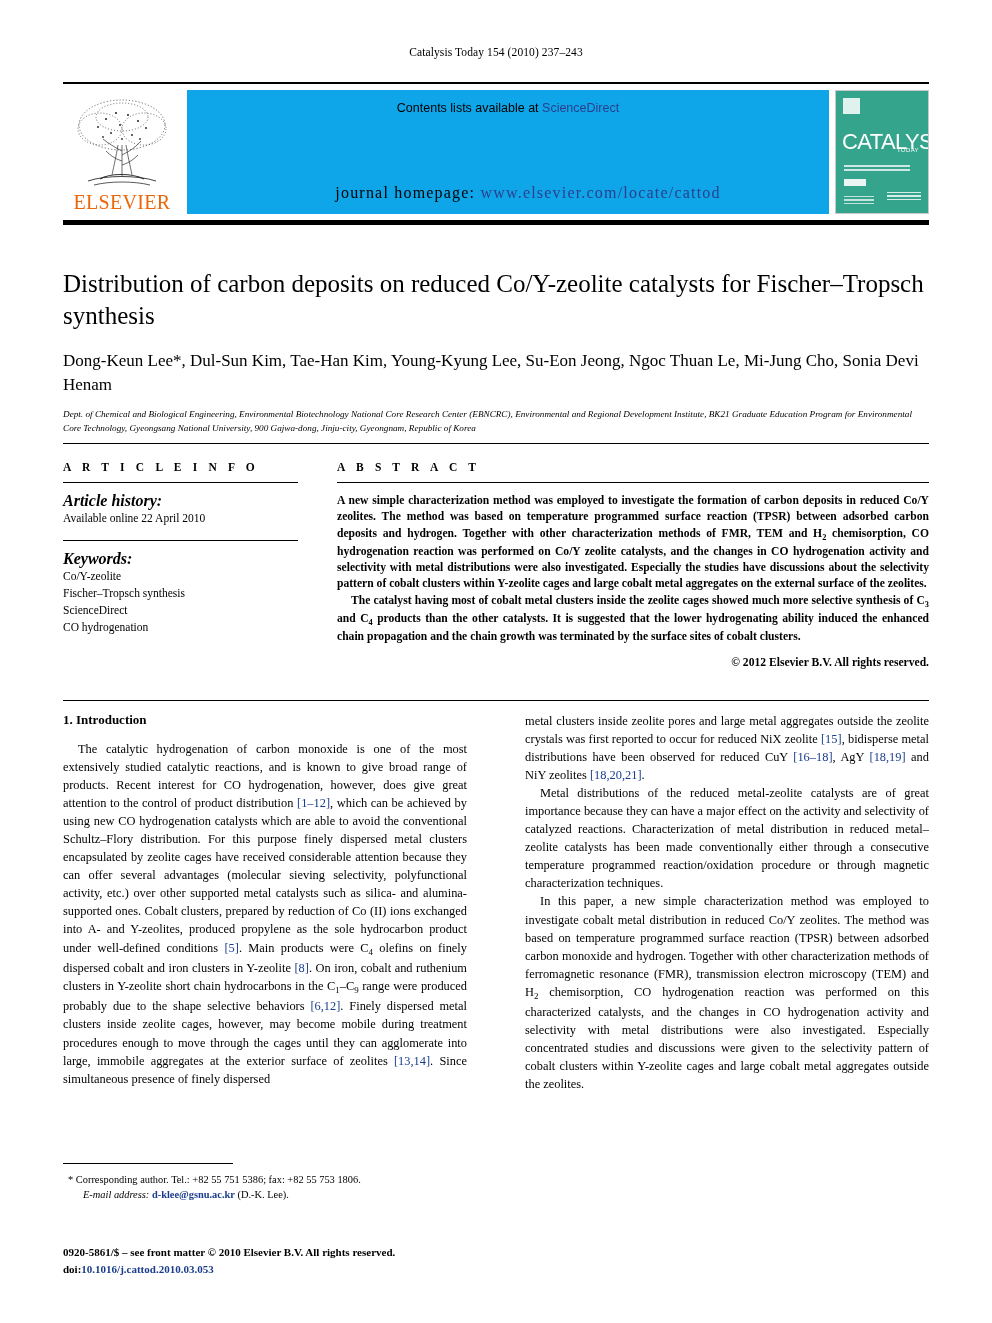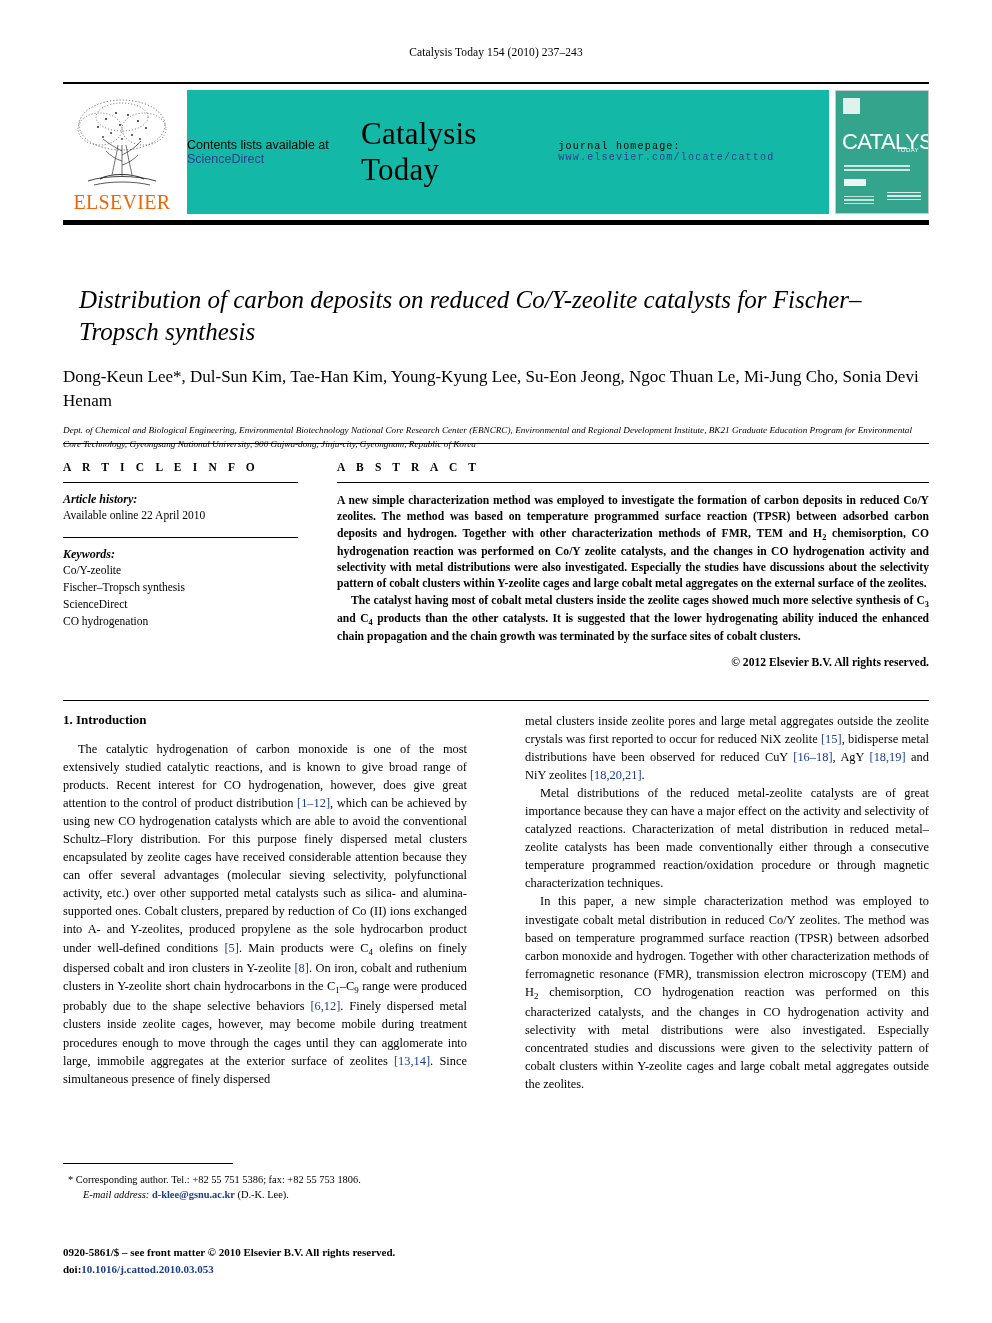--- a/index.html
+++ b/index.html
@@ -65,43 +65,43 @@
   .elsevier-word {
     font-family: Liberation Serif, serif;
     font-size: 20px;
     letter-spacing: 0.3px;
     color: #ec6608;
     line-height: 1;
     margin-top: 1px;
   }
   .masthead-center {
     flex: 1 1 auto;
-    background: #14b8a6;
+    background: #0ea5e9;
     margin-left: 6px;
     margin-right: 6px;
     display: flex;
-    flex-direction: row;
+    flex-direction: column;
     justify-content: space-between;
     align-items: center;
     padding: 11px 0 12px 0;
     box-sizing: border-box;
   }
   .contents-line {
     font-size: 12.5px;
     font-family: "Liberation Sans", sans-serif;
   }
   .sciencedirect-link { color: #2b3f8c; }
   .journal-title {
     font-size: 31px;
     font-family: "Liberation Serif", serif;
     letter-spacing: 0.2px;
   }
   .homepage-line {
-    font-size: 10px;
-    font-family: Liberation Mono, monospace;
+    font-size: 16px;
+    font-family: Liberation Serif, serif;
     letter-spacing: 1.2px;
     margin-left: 40px;
   }
   .homepage-url { color: #2b3f8c; }
   .cover-thumb {
     width: 92px;
     flex: 0 0 92px;
     background: #38a68a;
     border: 1px solid #c9c9c9;
     position: relative;
@@ -154,23 +154,22 @@
     width: 866px;
     margin-top: 6px;
   }
 
   
   .title-block { position: absolute; top: 268px; left: 63px; width: 866px; }
   .paper-title {
     font-size: 25px;
     line-height: 1.28;
     font-family: "Liberation Serif", serif;
-    margin: 16px;
+    margin: 0;
     font-weight: normal;
-    font-style: italic;
   }
   .authors {
     font-size: 17px;
     line-height: 1.42;
     margin-top: 17px;
     font-family: "Liberation Serif", serif;
   }
   .affiliation {
     font-size: 9.2px;
     font-style: italic;
@@ -188,21 +187,21 @@
   .abs-col  { position: absolute; top: 461px; left: 337px; width: 592px; }
   .sec-head {
     font-family: "Liberation Serif", serif;
     font-size: 11.5px;
     font-weight: bold;
     letter-spacing: 4.2px;
     margin-bottom: 9px;
   }
   .thin-rule { border-top: 1.1px solid #000; }
   .info-group { margin-top: 9px; }
-  .info-label { font-style: italic; font-size: 12px; font-weight: bold; }
+  .info-label { font-style: italic; font-size: 16px; font-weight: bold; }
   .info-line { font-size: 11.5px; line-height: 1.45; }
   .info-rule2 { border-top: 1.1px solid #000; margin-top: 13px; }
   .kw-line { font-size: 11.5px; line-height: 1.5; }
   .abstract-text {
     font-size: 11.6px;
     line-height: 1.41;
     text-align: justify;
     margin-top: 10px;
     font-weight: bold;
   }
@@ -298,21 +297,20 @@
               <circle cx="52" cy="44" r="0.9"></circle>
           </g>
         </svg>
         <div class="elsevier-word">ELSEVIER</div>
       </div>
 
       <div class="masthead-center">
         <div class="contents-line">
           <span>Contents lists available at </span><span class="sciencedirect-link">ScienceDirect</span>
         </div>
-        <div class="journal-title">Catalysis Today</div>
         <div class="homepage-line">
           <span>journal homepage: </span><span class="homepage-url">www.elsevier.com/locate/cattod</span>
         </div>
       </div>
 
       <div class="cover-thumb">
         <div class="cover-inner">
           <div class="cover-smallbox"></div>
           <div class="cover-bigtext">CATALYSIS</div>
           <div class="cover-subtext">TODAY</div>

